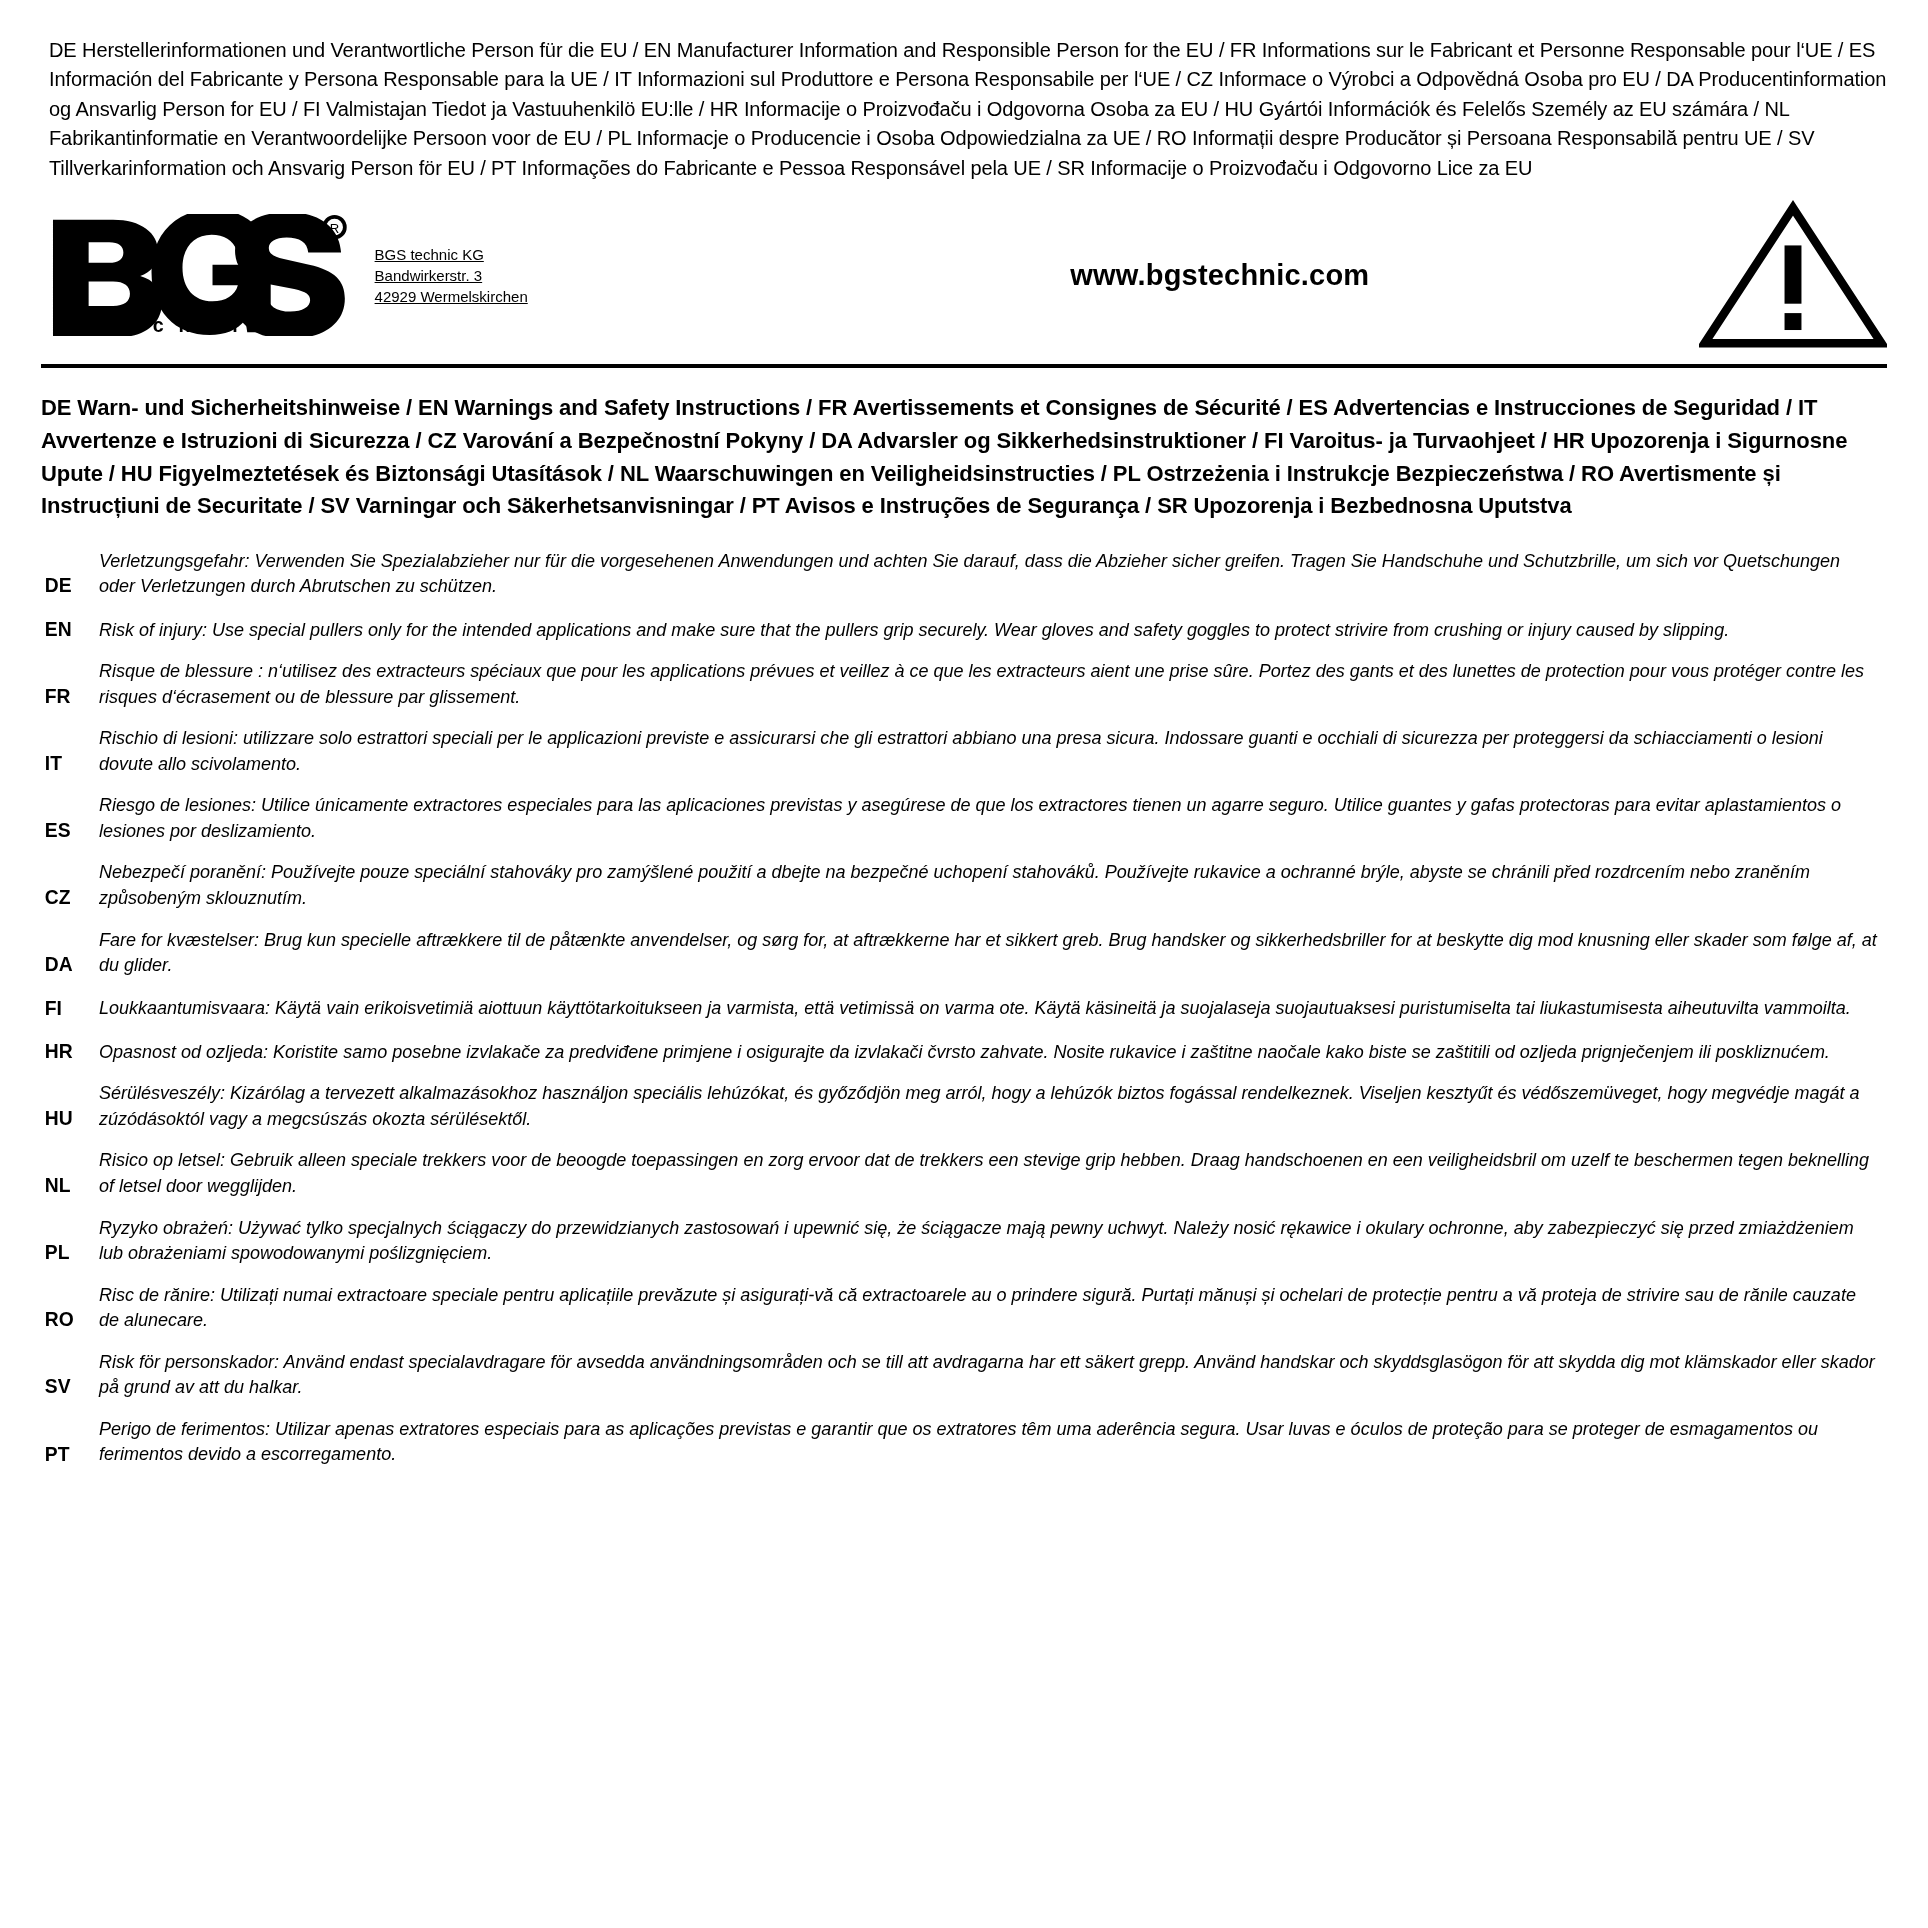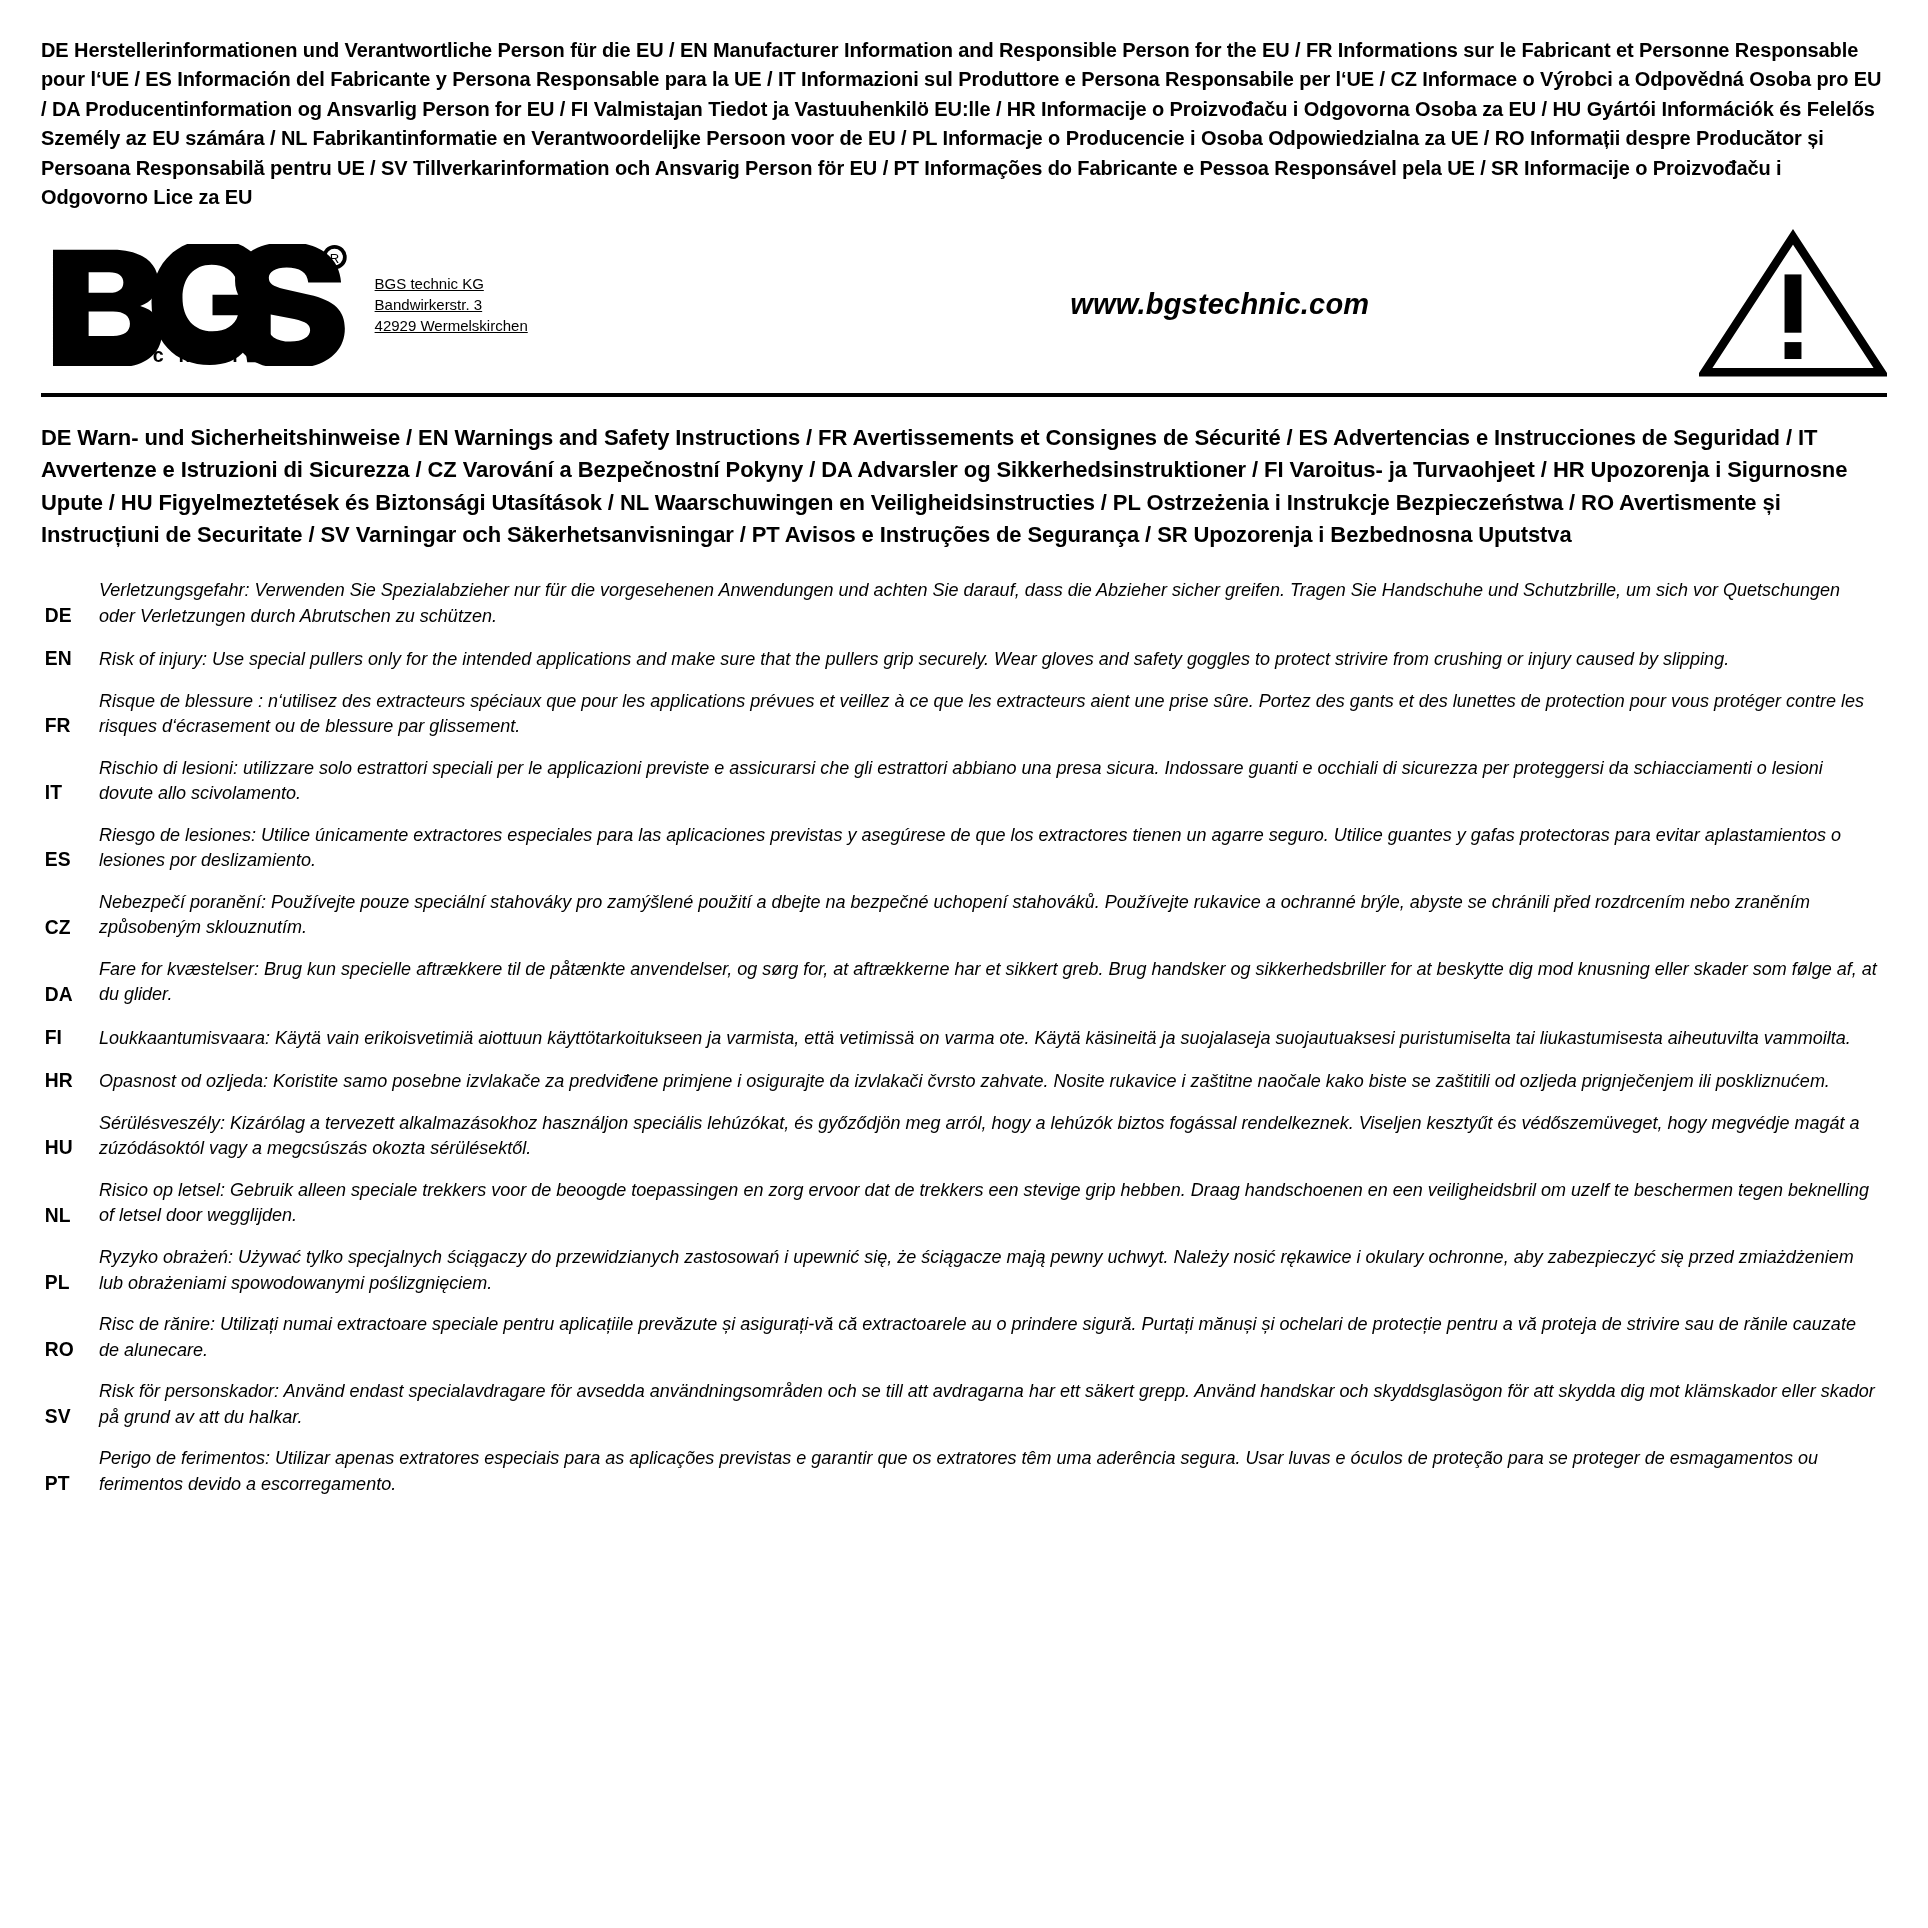--- a/index.html
+++ b/index.html
@@ -17,24 +17,24 @@
   .page {
     box-sizing: border-box;
     width: 1928px;
     min-height: 1928px;
     padding: 36px 41px 38px 41px;
   }
 
   
   .header-langs {
     font-size: 20px;
-    font-weight: bold;
+    font-weight: normal;
     line-height: 1.47;
     letter-spacing: -0.1px;
-    margin: 0 0 17px 0;
+    margin: 0 0 17px 8px;
   }
 
   
   .company-band {
     display: flex;
     align-items: center;
     border-bottom: 4.7px solid #000;
     padding-bottom: 13px;
     margin-bottom: 5.6px;
     min-height: 151px;
@@ -58,21 +58,20 @@
     font-size: 23.5px;
     line-height: 1.42;
   }
   .weburl {
     flex: 1 1 auto;
     text-align: center;
     font-size: 29px;
     font-weight: bold;
     letter-spacing: 0.2px;
     padding-right: 19px;
-    font-style: italic;
   }
   .warn-tri {
     flex: 0 0 198px;
     display: flex;
     justify-content: flex-end;
     align-items: center;
   }
 
   
   .section-heading {

